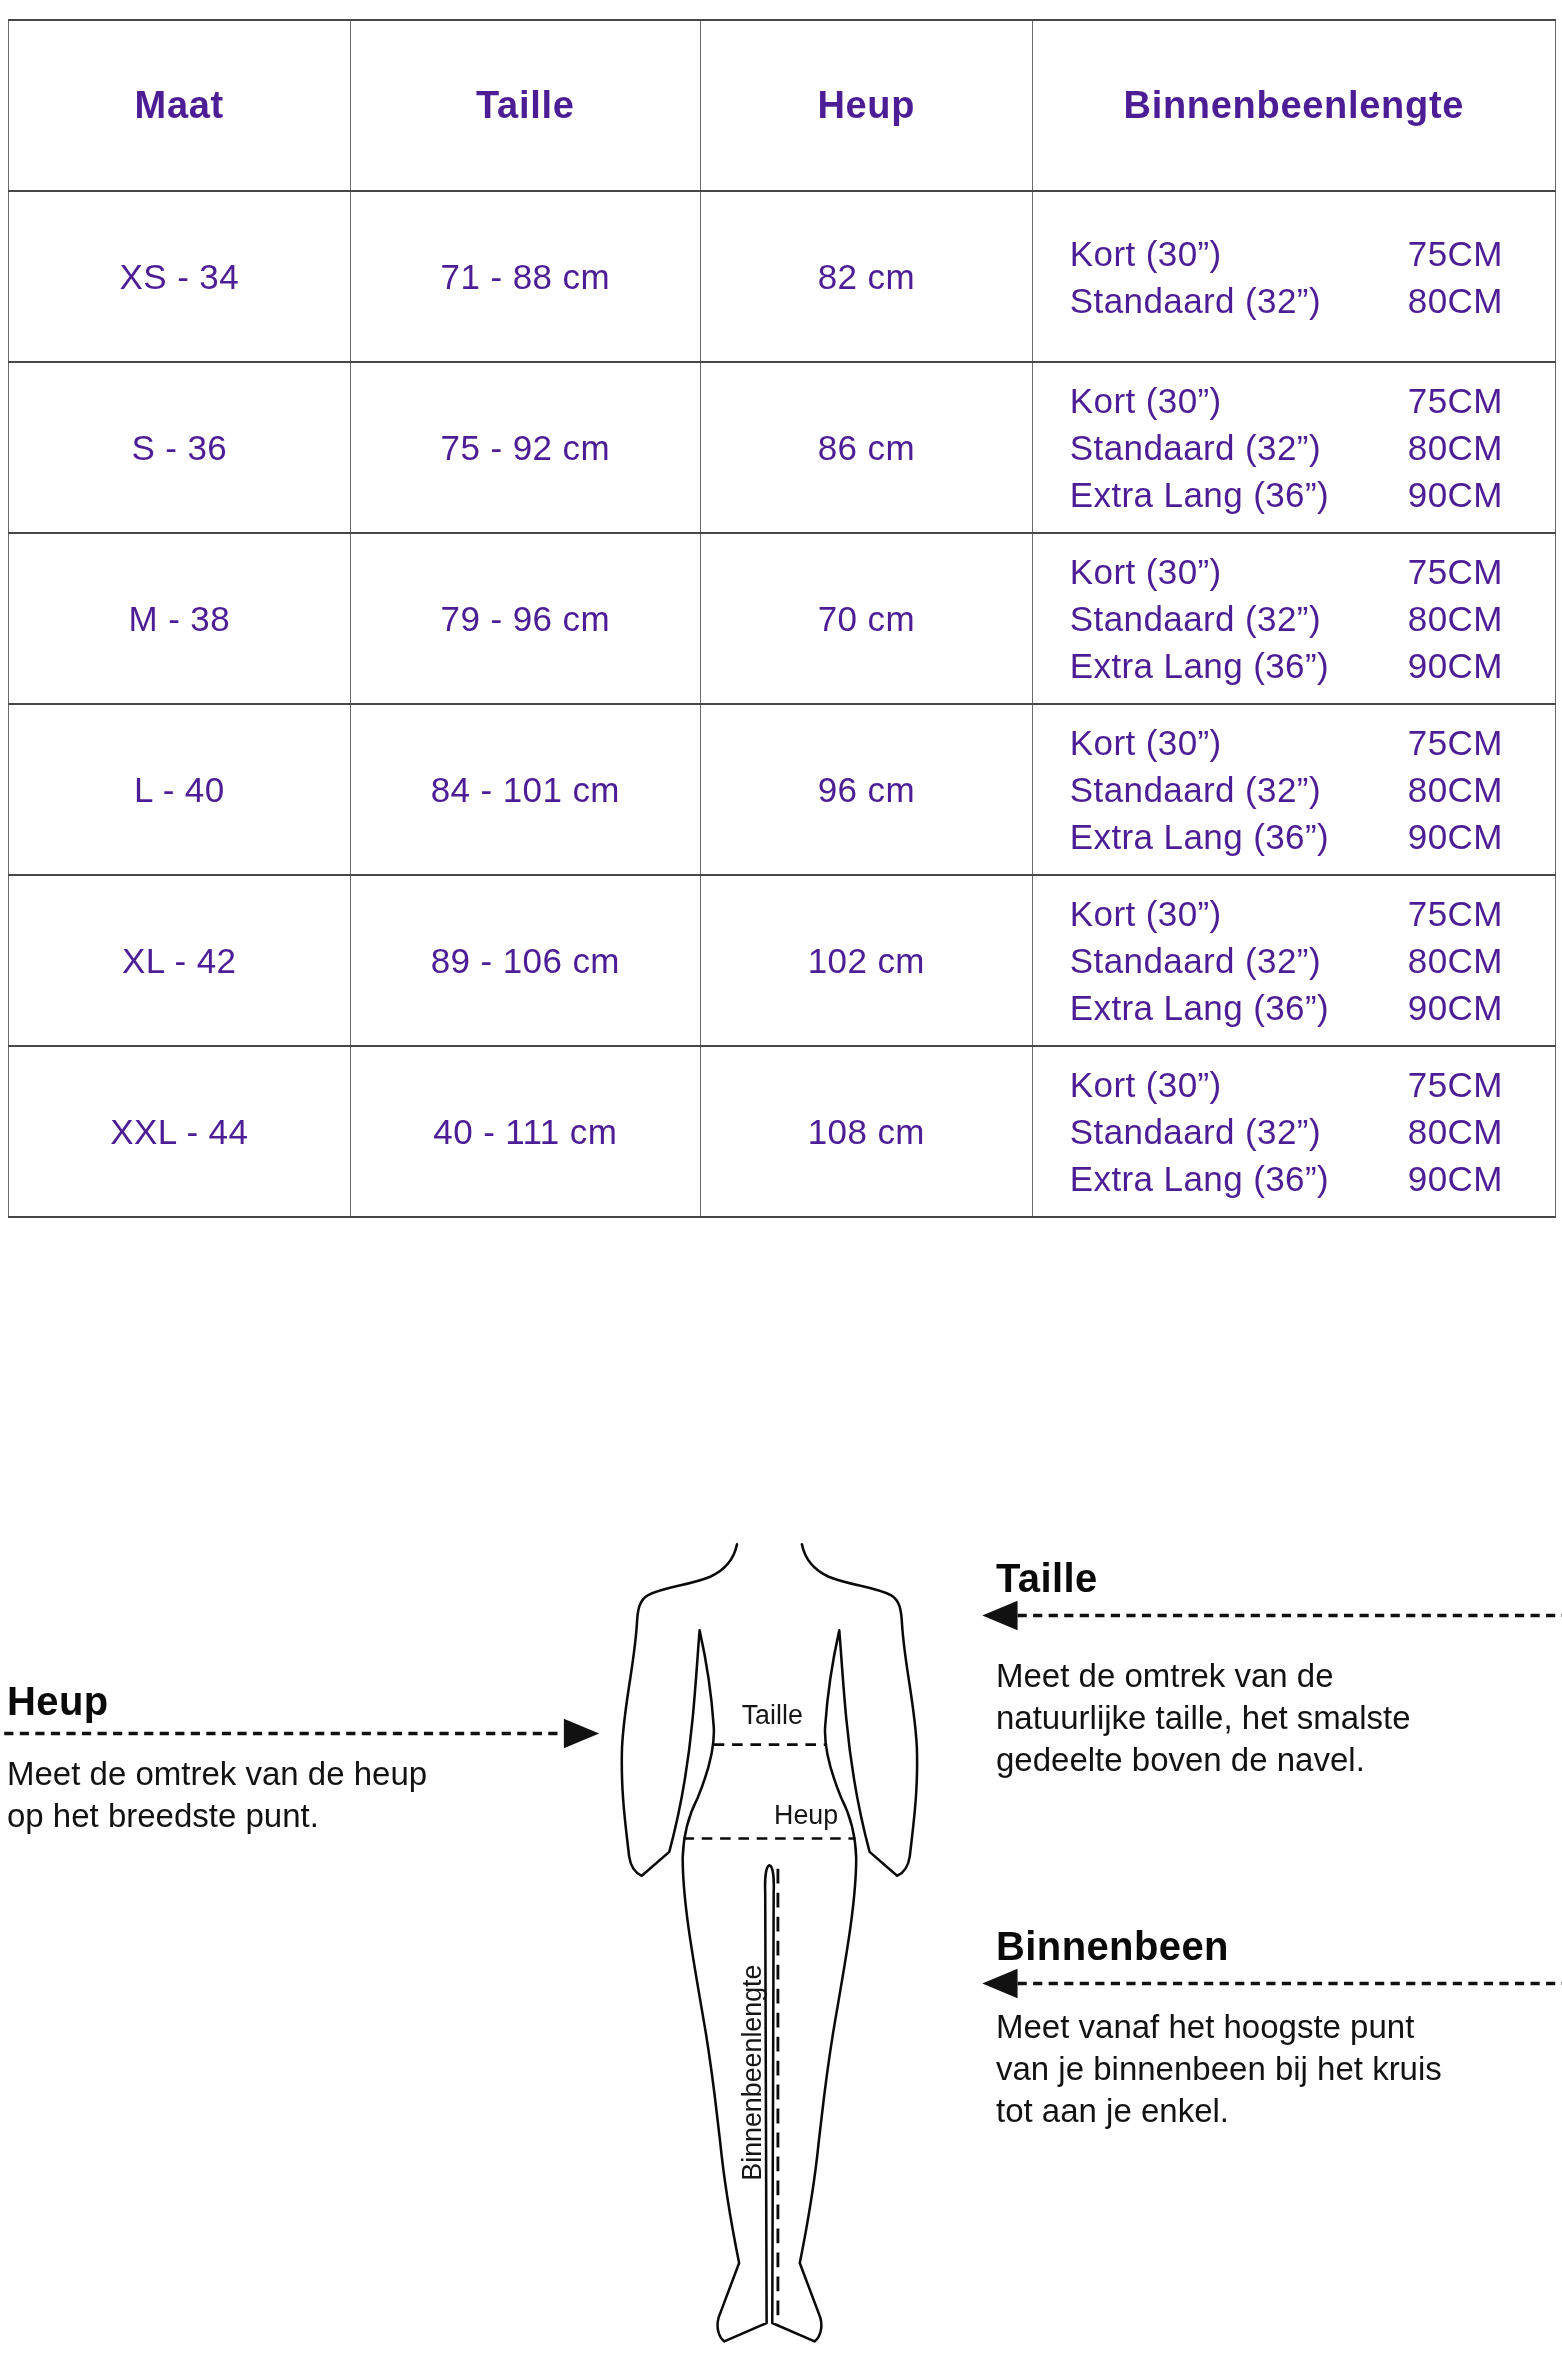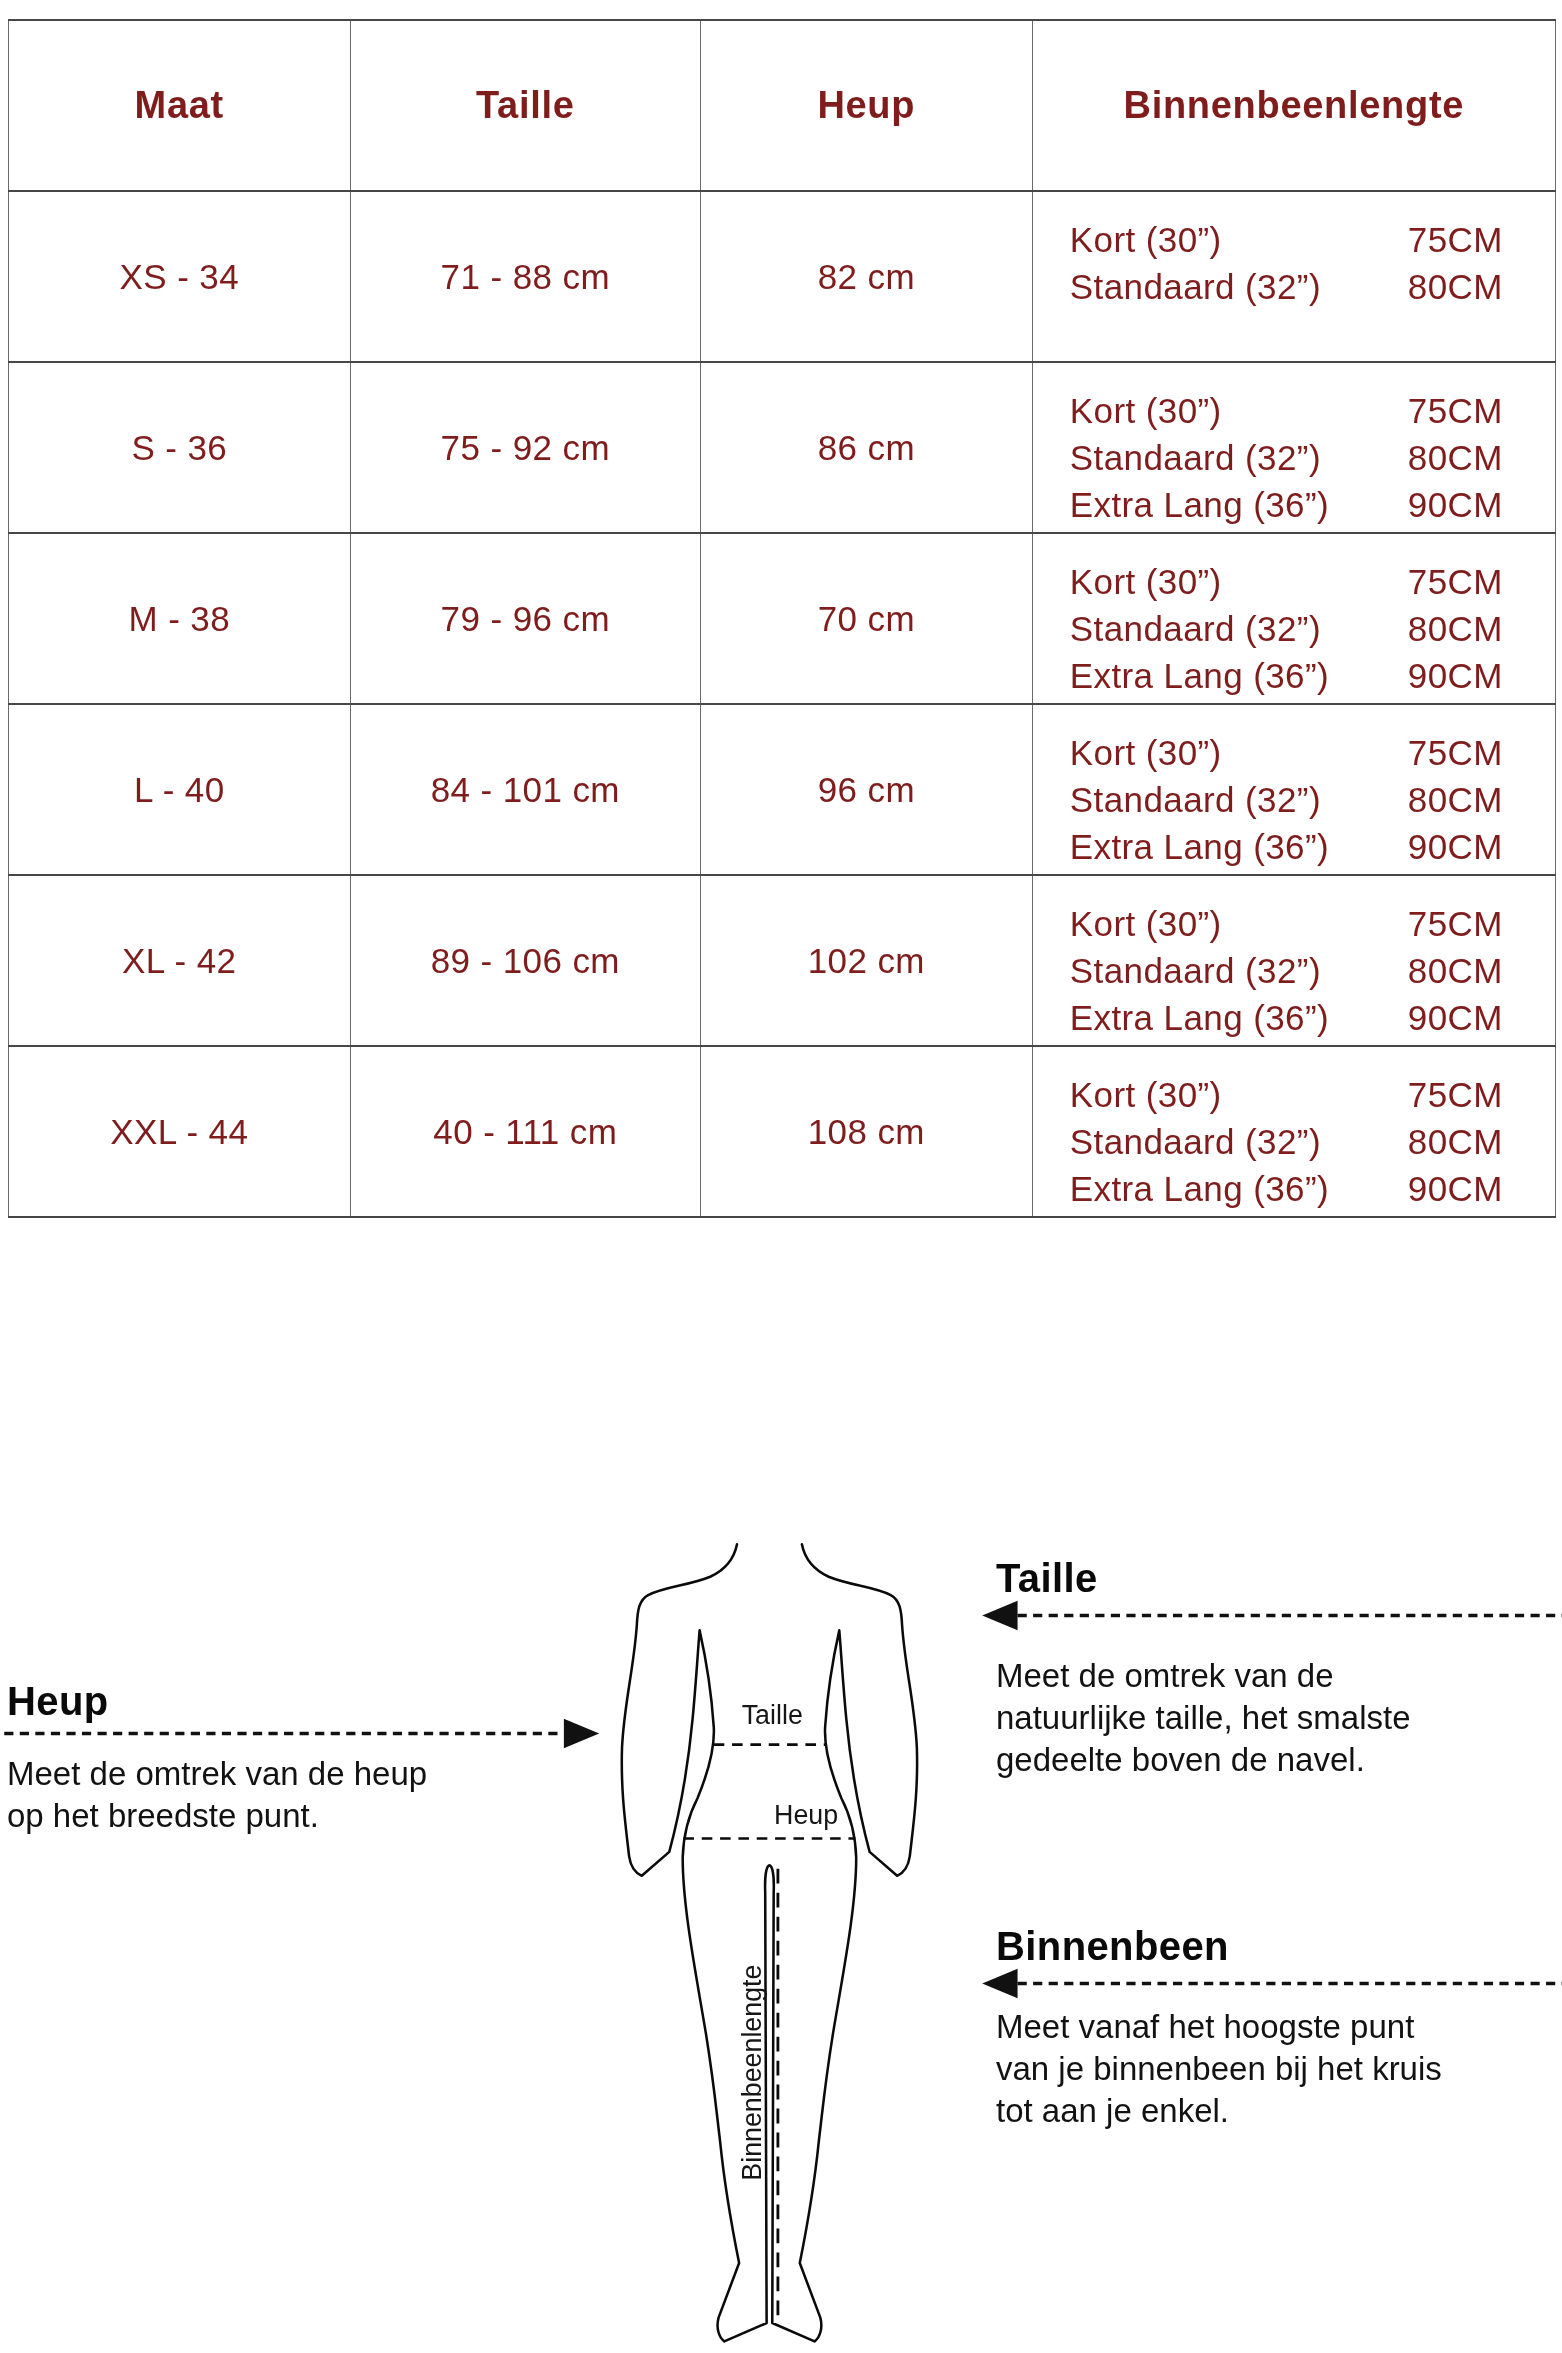--- a/index.html
+++ b/index.html
@@ -9,25 +9,25 @@
   }
 
   
   #size-table-wrap { position:absolute; left:7.8px; top:19px; width:1546px; }
   table.size-table { width:100%; border-collapse:collapse; table-layout:fixed; }
   table.size-table tr { height:171px; }
   table.size-table th, table.size-table td {
     border-left:1.4px solid #6a6a6a; border-right:1.4px solid #6a6a6a;
     border-top:2.1px solid #474747; border-bottom:2.1px solid #474747;
     padding:0; text-align:center; vertical-align:middle;
-    font-size:35px; color:#7f1d1d; letter-spacing:0.4px;
+    font-size:35px; color:#4c1d95; letter-spacing:0.4px;
   }
   table.size-table th { font-size:38px; font-weight:bold; letter-spacing:0.7px; }
   td.bbl-cell { text-align:left; }
-  .bl { display:flex; flex-direction:column; justify-content:flex-start; height:121px; }
+  .bl { display:flex; flex-direction:column; justify-content:center; height:121px; }
   .bl-line { display:flex; align-items:baseline; line-height:47px; padding:0 42px 0 37px; }
   .bl-label { flex:1; text-align:left; }
   .bl-value { width:105px; text-align:left; }
 
   
   .note {
     position:absolute; left:8.5px; top:1253px; width:1441px;
     font-size:34px; line-height:42px; white-space:pre-line; color:#121212;
   }
 

